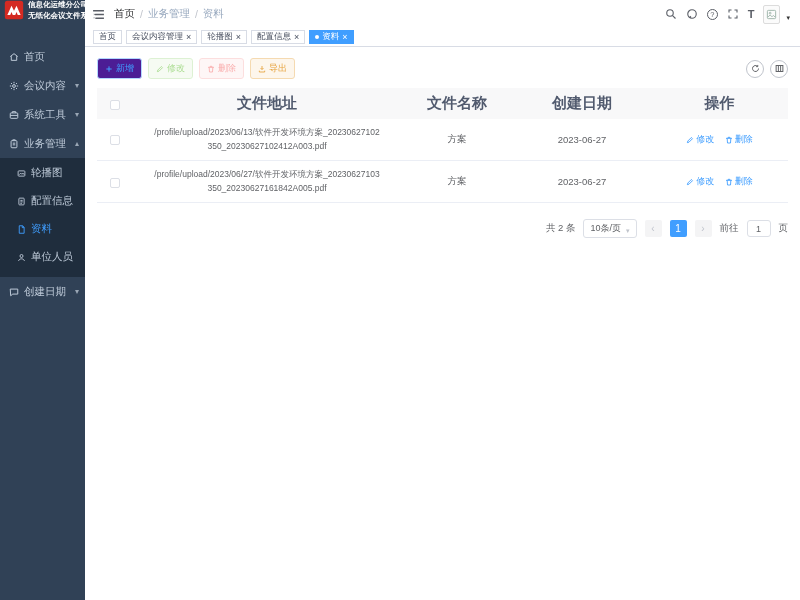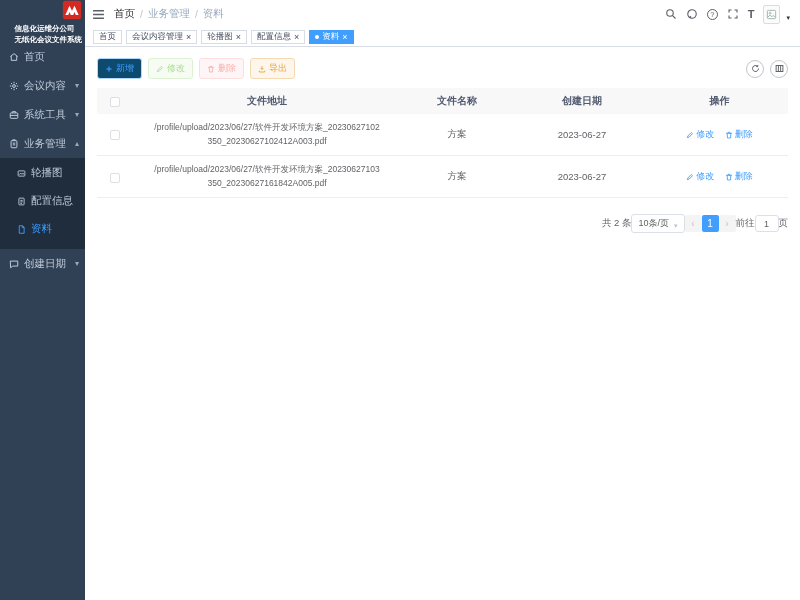--- a/index.html
+++ b/index.html
@@ -2,21 +2,21 @@
 <html><head>
 <meta charset="utf-8">
 <style>
   * { margin:0; padding:0; box-sizing:border-box; }
   html,body { width:800px; height:600px; }
   body { font-family:"Liberation Sans","DejaVu Sans",sans-serif; background:#fff; overflow:hidden; }
   .app { position:relative; width:800px; height:600px; background:#fff; overflow:hidden; }
 
   
   .sidebar { position:absolute; left:0; top:0; bottom:0; width:85px; background:#304156; z-index:5; }
-  .logo { height:38px; display:flex; align-items:flex-end; gap:4px; padding:0 3px 0 4px;flex-direction:column; }
+  .logo { height:38px; display:flex; align-items:flex-start; gap:4px; padding:0 3px 0 4px; }
   .logo-title { color:#fff; font-size:7.5px; font-weight:bold; line-height:1.45; white-space:nowrap; }
   .menu { padding-top:4px; }
   .menu-item { height:29px; display:flex; align-items:center; gap:5px; padding:0 6px 0 9px; color:#bfcbd9; font-size:10.5px; cursor:pointer; }
   .menu-item svg { flex:0 0 auto; }
   .menu-item .chev { margin-left:auto; font-size:8px; color:#9aa7b5; }
   .submenu { background:#1f2d3d; padding:1px 0 6px; }
   .submenu .menu-item { height:28px; padding-left:17px; }
   .menu-item.active { color:#409eff; }
 
   
@@ -36,35 +36,35 @@
   .tabbar { height:19px; flex:0 0 19px; display:flex; align-items:center; gap:4px; padding:0 8px; background:#fff; border-bottom:1px solid #d8dce5; box-shadow:0 1px 2px rgba(0,0,0,.04); }
   .tab { display:inline-flex; align-items:center; gap:3px; height:14px; padding:0 5px; border:1px solid #d8dce5; background:#fff; color:#495060; font-size:8.5px; cursor:pointer; }
   .tab .close { font-size:9px; line-height:1; }
   .tab.active { background:#409eff; border-color:#409eff; color:#fff; }
   .tab .dot { width:4px; height:4px; border-radius:50%; background:#fff; }
 
   .content { flex:1; padding:11px 12px; background:#fff; }
 
   .toolbar { display:flex; align-items:center; gap:6px; margin-bottom:9px; }
   .btn { display:inline-flex; align-items:center; gap:3px; font-size:9px; padding:3px 7px; border-radius:3px; border:1px solid; background:#fff; cursor:pointer; }
-  .btn-add { color:#409eff; background:#0c4a6e; border-color:#b3d8ff; }
+  .btn-add { color:#409eff; background:#4c1d95; border-color:#b3d8ff; }
   .btn-edit { color:#67c23a; background:#f0f9eb; border-color:#c2e7b0; opacity:.55; }
   .btn-del { color:#f56c6c; background:#fef0f0; border-color:#fbc4c4; opacity:.55; }
   .btn-exp { color:#e6a23c; background:#fdf6ec; border-color:#f5dab1; }
   .tool-circles { margin-left:auto; display:flex; gap:6px; }
   .circle-btn { width:18px; height:18px; border-radius:50%; border:1px solid #c0c4cc; background:#fff; display:flex; align-items:center; justify-content:center; color:#606266; cursor:pointer; }
 
   table { width:100%; border-collapse:collapse; table-layout:fixed; }
-  th { background:#f8f8f9; color:#515a6e; font-weight:bold; font-size:10px; padding:6px 3px; text-align:center; }
+  th { background:#f8f8f9; color:#515a6e; font-weight:bold; font-size:15px; padding:6px 3px; text-align:center; }
   td { font-size:9.5px; color:#606266; padding:7px 3px; border-bottom:1px solid #ebeef5; text-align:center; vertical-align:middle; }
   .path-cell { word-break:break-all; line-height:1.6; font-size:8.5px; padding-left:20px; padding-right:20px; }
   .cb { display:inline-block; width:10px; height:10px; border:1px solid #dcdfe6; border-radius:2px; background:#fff; vertical-align:middle; cursor:pointer; }
   .ops a { color:#409eff; text-decoration:none; margin:0 4px; display:inline-flex; align-items:center; gap:2px; font-size:9px; cursor:pointer; }
 
-  .pagination { display:flex; justify-content:flex-end; align-items:center; gap:0; margin-top:16px; font-size:9.5px; color:#606266; }
+  .pagination { display:flex; justify-content:flex-end; align-items:center; gap:8px; margin-top:16px; font-size:9.5px; color:#606266; }
   .page-size { display:inline-flex; align-items:flex-end; gap:5px; border:1px solid #dcdfe6; border-radius:3px; padding:2px 6px; background:#fff; color:#606266; font-size:9px; cursor:pointer; }
   .page-size .caret2 { font-size:7px; color:#c0c4cc; }
   .pg-btn { min-width:17px; height:17px; border-radius:2px; background:#f4f4f5; color:#c0c4cc; display:inline-flex; align-items:center; justify-content:center; font-size:10px; cursor:pointer; }
   .pg-btn.num { color:#606266; }
   .pg-btn.active { background:#409eff; color:#fff; }
   .goto-input { width:24px; height:17px; border:1px solid #dcdfe6; border-radius:3px; text-align:center; font-size:9px; color:#606266; }
 
   svg { display:block; }
 </style>
 </head>
@@ -150,20 +150,29 @@
           <span>配置信息</span>
         </div>
         <div class="menu-item active">
           <span>
               <svg width="9" height="9" viewBox="0 0 24 24" fill="none" stroke="currentColor" stroke-width="2.4">
                 <path d="M6 2h9l4 4v16H6z"></path>
                 <path d="M14 2v5h5"></path>
               </svg>
             </span>
           <span>资料</span>
+        </div>
+        <div class="menu-item">
+          <span>
+              <svg width="9" height="9" viewBox="0 0 24 24" fill="none" stroke="currentColor" stroke-width="2.4">
+                <circle cx="12" cy="8" r="4"></circle>
+                <path d="M4 21c1.5-4 5-5.5 8-5.5s6.5 1.5 8 5.5"></path>
+              </svg>
+            </span>
+          <span>单位人员</span>
         </div>
       </div>
 
       <div class="menu-item">
         <span>
             <svg width="10" height="10" viewBox="0 0 24 24" fill="none" stroke="currentColor" stroke-width="2.4">
               <path d="M3 5h18v12H9l-5 4z"></path>
             </svg>
           </span>
         <span>创建日期</span>
@@ -305,21 +314,21 @@
             <th><span class="cb"></span></th>
             <th>文件地址</th>
             <th>文件名称</th>
             <th>创建日期</th>
             <th>操作</th>
           </tr>
         </thead>
         <tbody>
           <tr>
             <td><span class="cb"></span></td>
-            <td class="path-cell">/profile/upload/2023/06/27/软件开发环境方案_20230627102350_20230627102412A003.pdf</td>
+            <td class="path-cell">/profile/upload/2023/06/13/软件开发环境方案_20230627102350_20230627102412A003.pdf</td>
             <td>方案</td>
             <td>2023-06-27</td>
             <td class="ops">
               <a>
                   <svg width="8" height="8" viewBox="0 0 24 24" fill="none" stroke="currentColor" stroke-width="2.6">
                     <path d="M4 20l1.5-5L16 4.5 19.5 8 9 18.5z"></path>
                   </svg>
                   <span>修改</span>
                 </a>
               <a>

